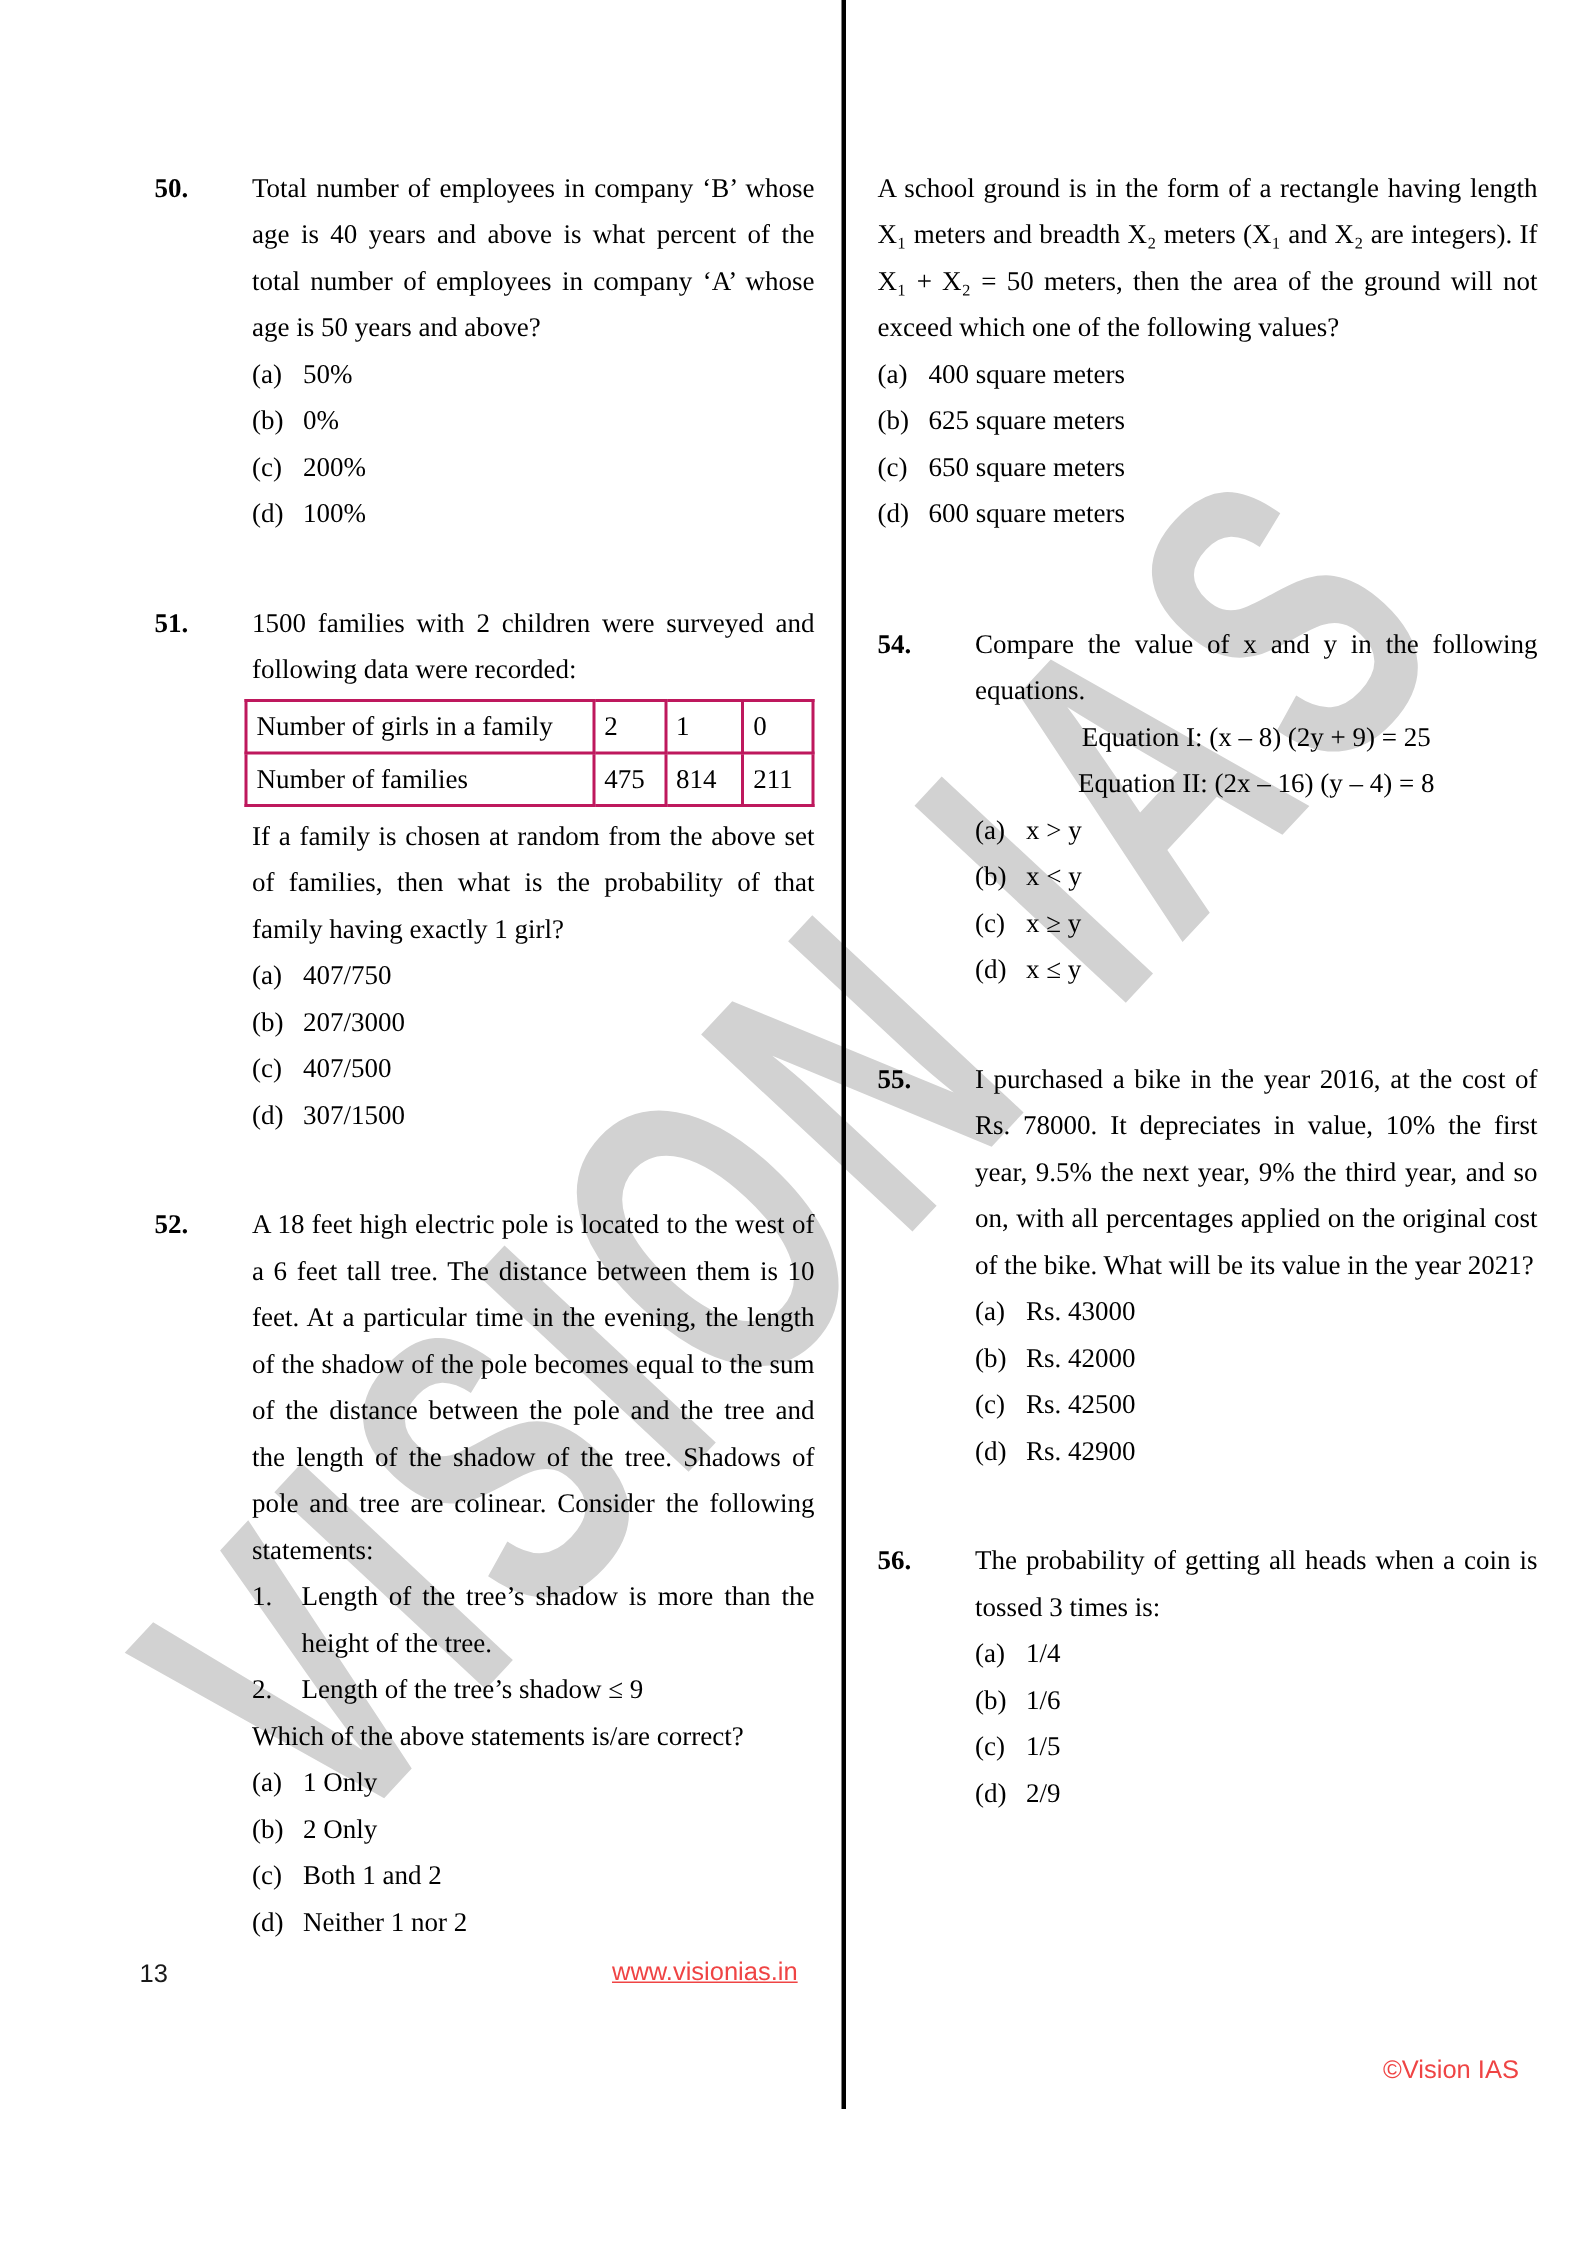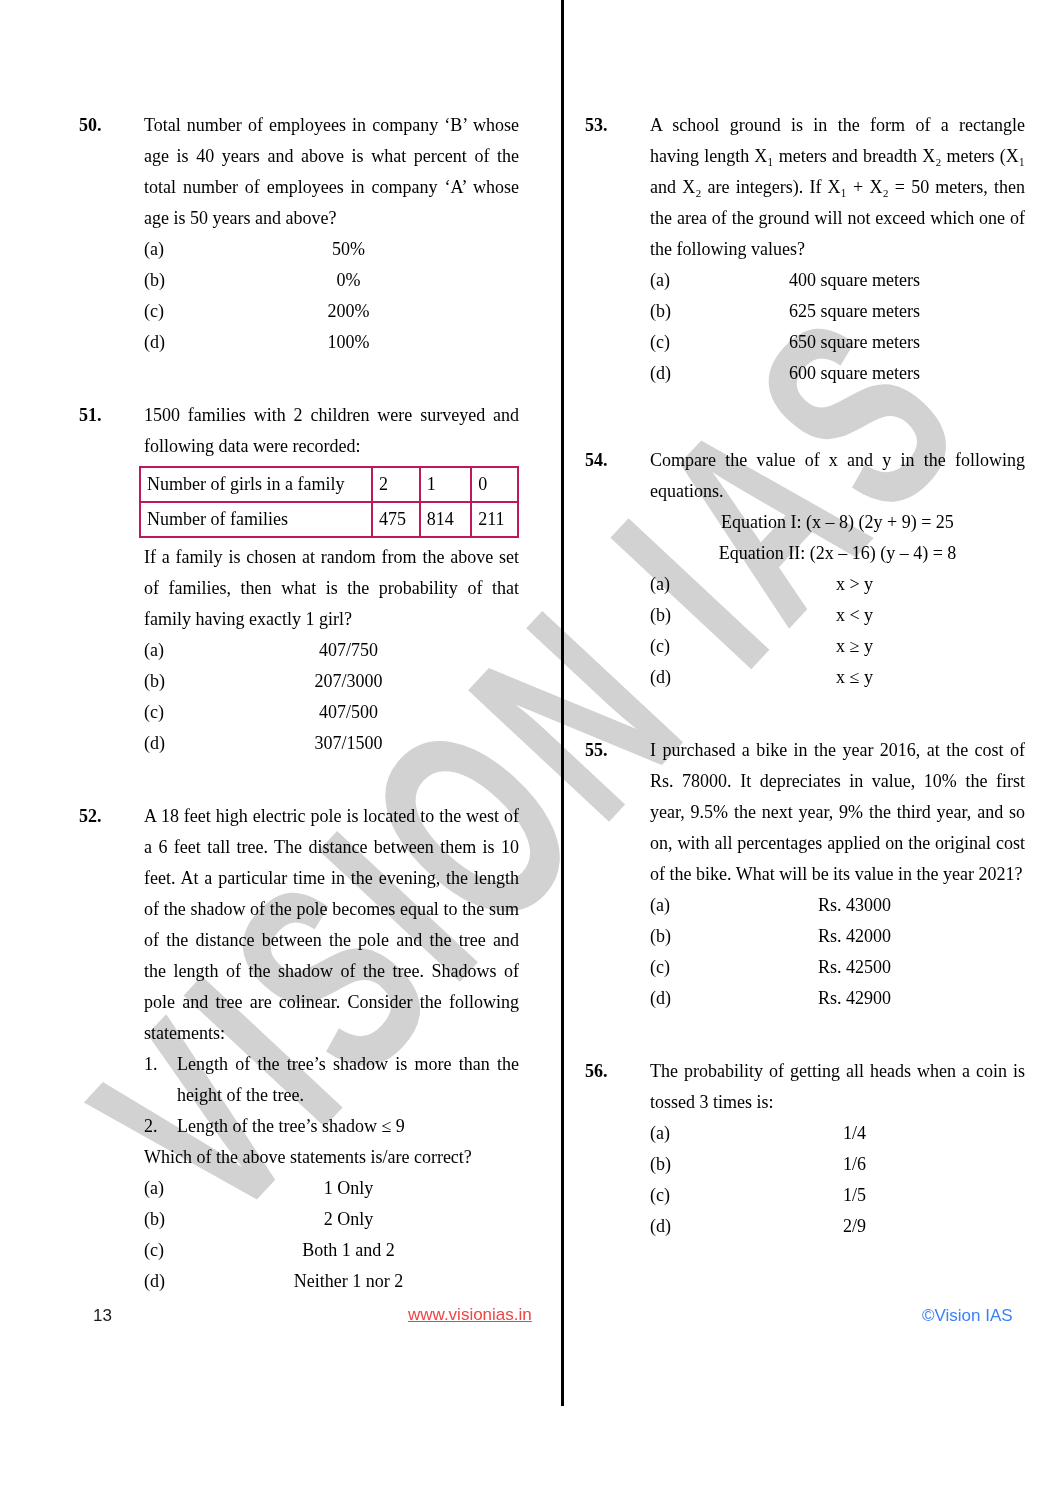--- a/index.html
+++ b/index.html
@@ -35,33 +35,33 @@
     background: #000000;
     z-index: 2;
   }
   .col {
     position: absolute;
     top: 110px;
     z-index: 1;
     font-size: 18px;
     line-height: 31px;
   }
-  .col-left  { left: 79px;  width: 440px; }
+  .col-left  { left: 103px;  width: 440px; }
   .col-right { left: 585px; width: 440px; }
 
   .question { display: flex; margin-bottom: 42px; }
   .question.gap-lg { margin-bottom: 56px; }
   .qnum { flex: 0 0 65px; font-weight: bold; }
   .qcontent { flex: 1; min-width: 0; }
   .para { text-align: justify; }
   .eqline { text-align: center; }
 
   .opt { display: flex; }
   .opt-label { flex: 0 0 34px; }
-  .opt-text { flex: 1; text-align: center; }
+  .opt-text { flex: 1; }
 
   .stmt { display: flex; }
   .stmt-num { flex: 0 0 33px; }
   .stmt-text { flex: 1; text-align: justify; }
 
   table.qtable {
     border-collapse: collapse;
     margin: 4px 0 4px -5px;
   }
   table.qtable td {
@@ -78,21 +78,21 @@
 
   .footer-item {
     position: absolute;
     font-family: "Liberation Sans", "DejaVu Sans", sans-serif;
     font-size: 17px;
     font-weight: normal;
     z-index: 1;
   }
   .footer-page { left: 93px;  top: 1306px; color: #1a1a1a; }
   .footer-link { left: 408px; top: 1305px; color: #ef4444; text-decoration: underline; cursor: pointer; }
-  .footer-copy { left: 922px; top: 1306px; color: #3b82f6; }
+  .footer-copy { left: 922px; top: 1370px; color: #ef4444; }
 </style>
 </head>
 <body>
 
 <div class="page">
 
   <div class="watermark">VISION IAS</div>
   <div class="divider"></div>
 
   <div class="col col-left">
@@ -190,21 +190,20 @@
           <span class="opt-text">Neither 1 nor 2</span>
         </div>
       </div>
     </div>
 
   </div>
 
   <div class="col col-right">
 
     <div class="question gap-lg">
-      <div class="qnum">53.</div>
       <div class="qcontent">
         <div class="para">A school ground is in the form of a rectangle having length X₁ meters and breadth X₂ meters (X₁ and X₂ are integers). If X₁ + X₂ = 50 meters, then the area of the ground will not exceed which one of the following values?</div>
         <div class="opt">
           <span class="opt-label">(a)</span>
           <span class="opt-text">400 square meters</span>
         </div>
         <div class="opt">
           <span class="opt-label">(b)</span>
           <span class="opt-text">625 square meters</span>
         </div>

